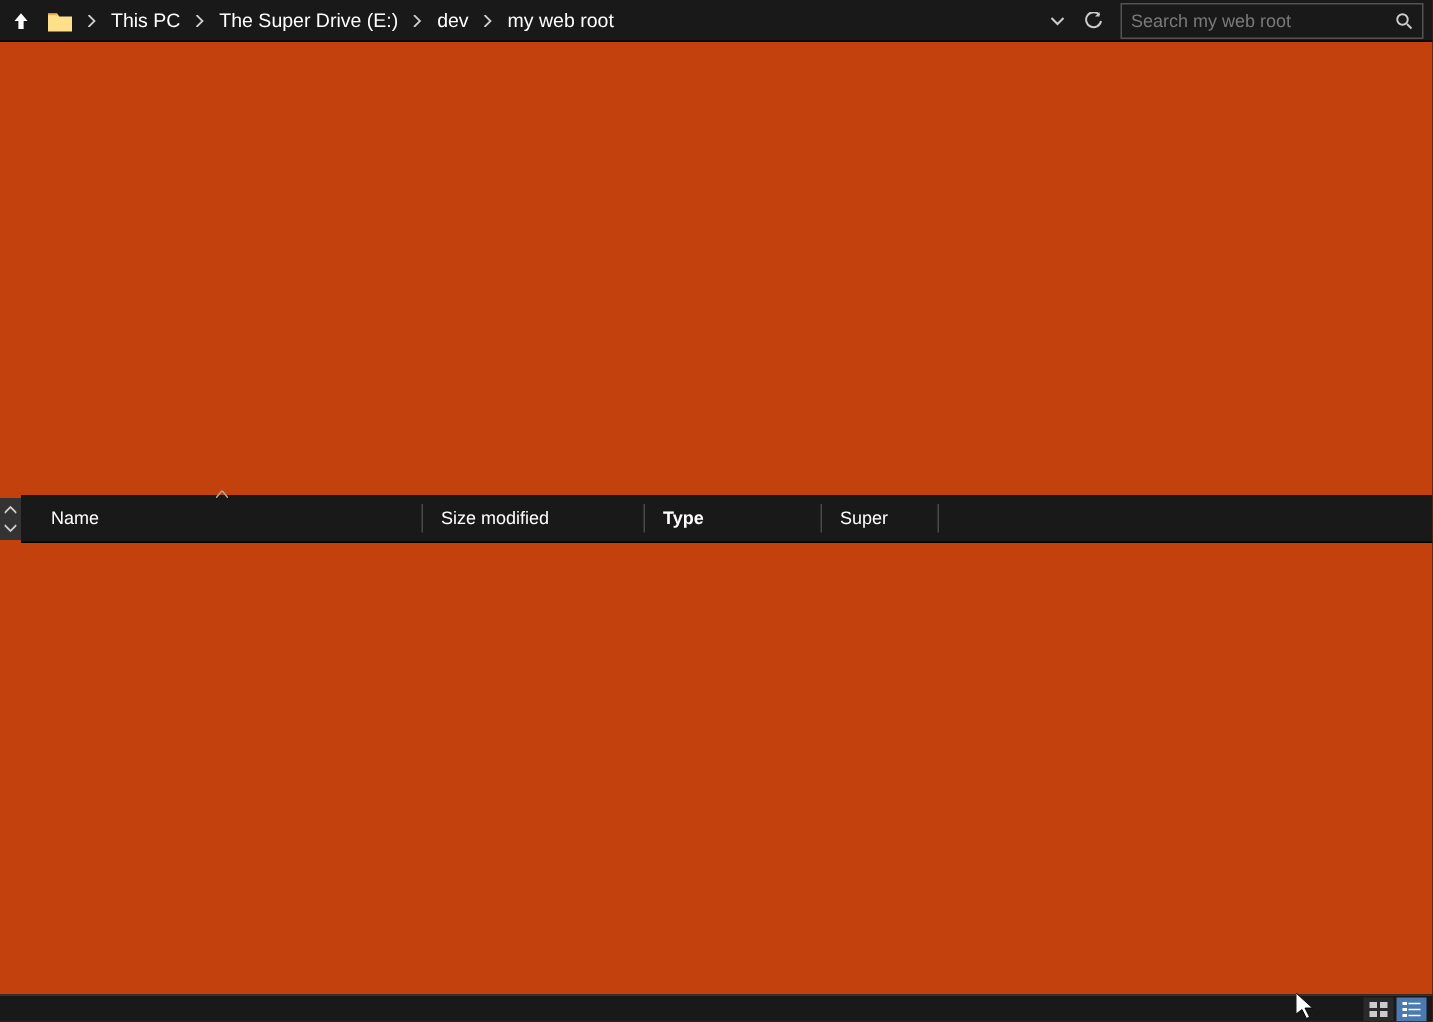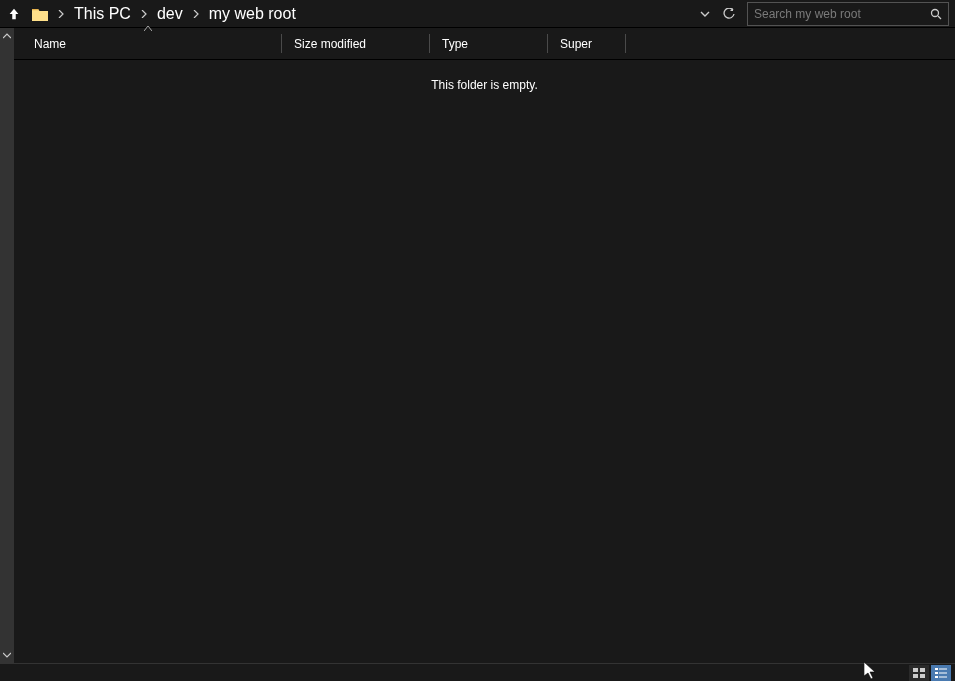--- a/index.html
+++ b/index.html
@@ -37,21 +37,21 @@
       margin: 0 4px 0 2px;
       display: flex;
       align-items: center;
       justify-content: center;
     }
     .folder-icon svg { width: 18px; height: 16px; }
     .crumbs {
       flex: 1;
       display: flex;
       height: 100%;
-      font-size: 16px;
+      font-size: 13px;
       overflow: hidden;
     }
     .crumb {
       display: flex;
       align-items: center;
       height: 100%;
       cursor: pointer;
     }
     .crumb-label {
       padding: 0 6px;
@@ -104,21 +104,22 @@
       display: flex;
       align-items: center;
       justify-content: center;
       cursor: pointer;
     }
     .search-btn svg { width: 12px; height: 12px; }
 
     .body-area {
       display: flex;
       height: calc(100% - 28px - 18px);
-      background: #7f1d1d;
+      background: #c2410c;
+      align-items: center;
     }
     .nav-strip {
       width: 14px;
       background: #333333;
       display: flex;
       flex-direction: column;
       justify-content: space-between;
       align-items: center;
       padding: 2px 0;
     }
@@ -148,21 +149,21 @@
     }
     .col {
       display: flex;
       align-items: center;
       padding-left: 12px;
       position: relative;
       cursor: pointer;
     }
     .col.name { width: 268px; padding-left: 20px; }
     .col.date { width: 148px; }
-    .col.type { width: 118px; }
+    .col.type { width: 118px; font-weight: bold; }
     .col.size { width: 78px; }
     .col-sep {
       position: absolute;
       right: 0;
       top: 6px;
       bottom: 6px;
       width: 1px;
       background: #4a4a4a;
     }
     .sort-ind {
@@ -233,20 +234,28 @@
     </svg>
   </div>
   <div class="crumbs">
     <span class="crumb-chevron">
       <svg viewBox="0 0 8 8">
           <path d="M2 0 L6 4 L2 8" stroke="#cccccc" stroke-width="1.2" fill="none"></path>
         </svg>
     </span>
     <span class="crumb">
       <span class="crumb-label">This PC</span>
+      <span class="crumb-chevron">
+        <svg viewBox="0 0 8 8">
+            <path d="M2 0 L6 4 L2 8" stroke="#cccccc" stroke-width="1.2" fill="none"></path>
+          </svg>
+      </span>
+    </span>
+    <span class="crumb">
+      <span class="crumb-label">The Super Drive (E:)</span>
       <span class="crumb-chevron">
         <svg viewBox="0 0 8 8">
             <path d="M2 0 L6 4 L2 8" stroke="#cccccc" stroke-width="1.2" fill="none"></path>
           </svg>
       </span>
     </span>
     <span class="crumb">
       <span class="crumb-label">dev</span>
       <span class="crumb-chevron">
         <svg viewBox="0 0 8 8">
@@ -313,21 +322,20 @@
       </div>
       <div class="col type">
         <span>Type</span>
         <span class="col-sep"></span>
       </div>
       <div class="col size">
         <span>Super</span>
         <span class="col-sep"></span>
       </div>
     </div>
-    <div class="empty-msg">This folder is empty.</div>
   </div>
 </div>
 
 <div class="status-bar">
   <div class="view-btn">
     <svg viewBox="0 0 14 12">
       <rect x="1" y="1" width="5" height="4" fill="#cccccc"></rect>
       <rect x="8" y="1" width="5" height="4" fill="#cccccc"></rect>
       <rect x="1" y="7" width="5" height="4" fill="#cccccc"></rect>
       <rect x="8" y="7" width="5" height="4" fill="#cccccc"></rect>

